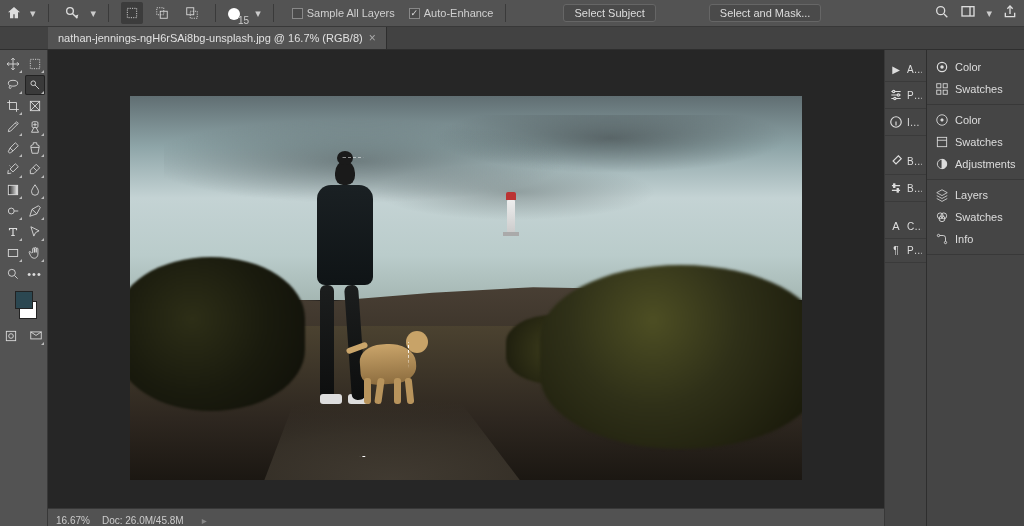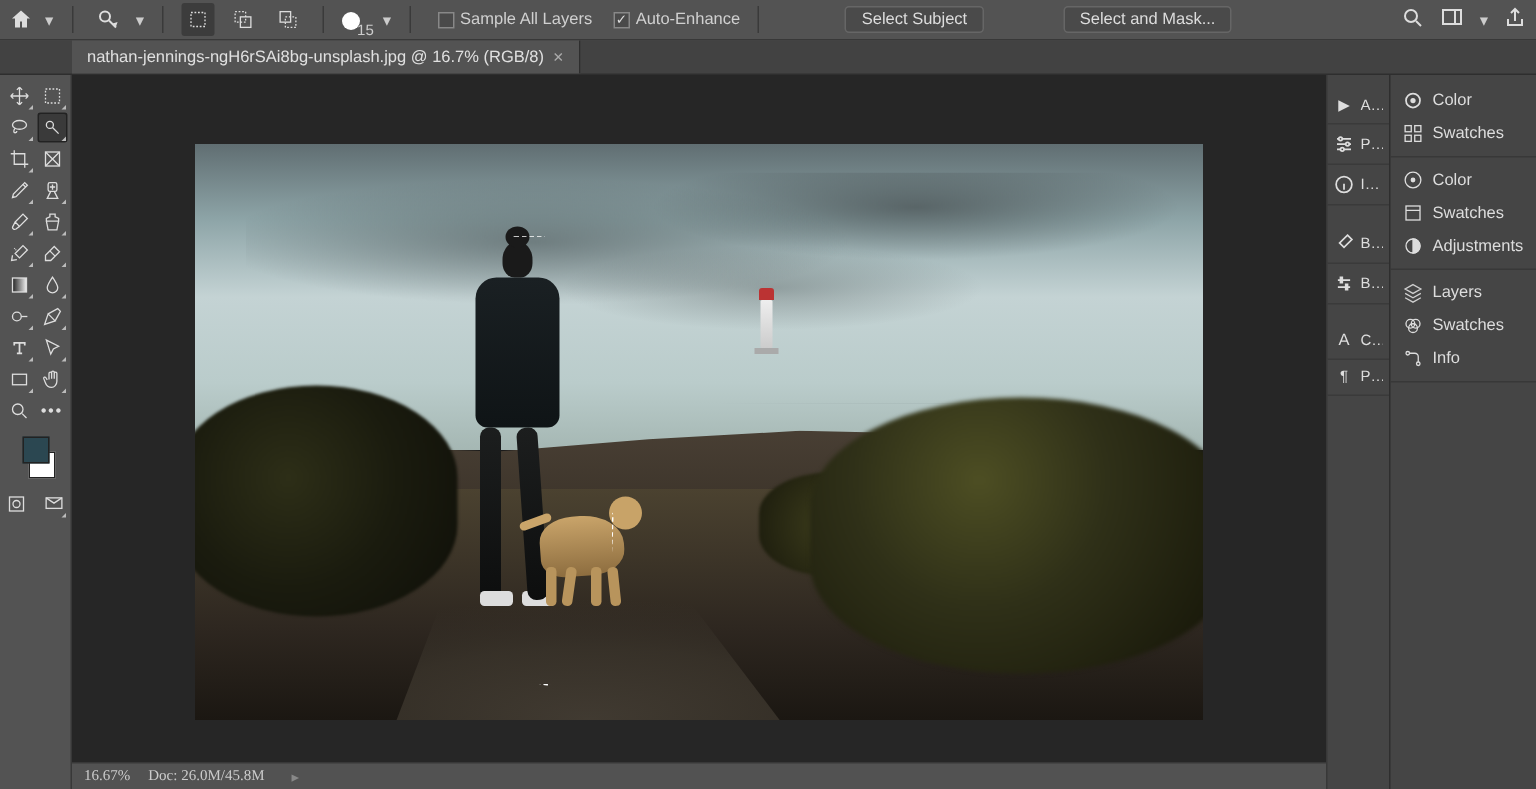--- a/index.html
+++ b/index.html
@@ -193,22 +193,22 @@
     display:flex; align-items:center; gap:6px;
     padding: 4px 8px; color:#ddd; font-size:11px;
   }
   .rp-item .ic { width:14px; display:flex; justify-content:center; color:#ccc; }
 
   
   .statusbar {
     position:absolute; left:48px; right:140px; bottom:0;
     height:18px; background:#525252;
     border-top:1px solid #383838;
-    display:flex; align-items:center; gap:12px;
-    padding: 0 8px; font-size:10px; color:#ccc;font-family:Liberation Serif, serif;
+    display:flex; align-items:flex-end; gap:12px;
+    padding: 0 8px; font-size:10px; color:#ccc;
   }
   .statusbar .chev { color:#888; margin-left:6px; }
 
   svg { width:14px; height:14px; }
   .ic16 svg { width:16px; height:16px; }
 </style>
 </head>
 <body>
 
 <div class="topbar">

